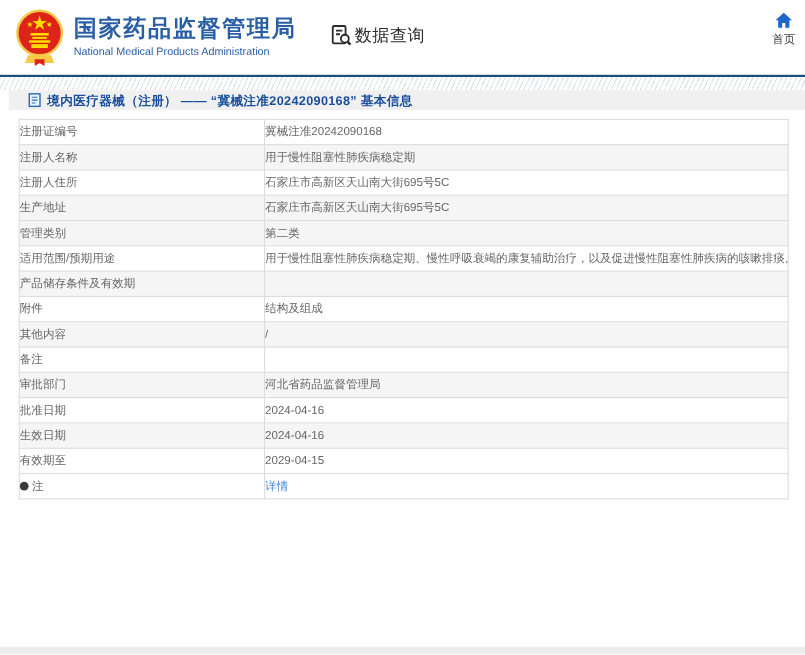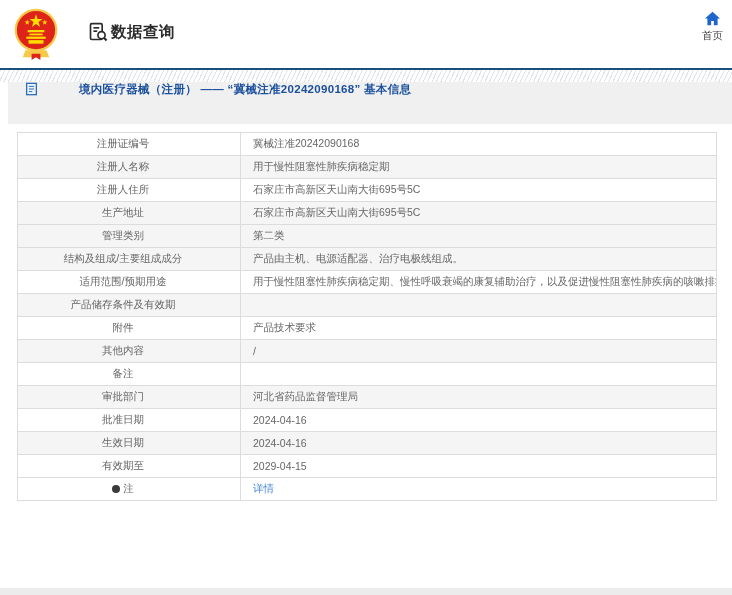--- a/index.html
+++ b/index.html
@@ -32,21 +32,21 @@
     font-size: 9.8px; color: #2a5fa5; line-height: 14px;
     margin-top: 2px; white-space: nowrap;
   }
   .nav-query {
     display: flex; align-items: center;
     margin-left: 30px; margin-top: -4px;
     cursor: pointer;
   }
   .nav-query .q-icon { width: 20px; height: 20px; margin-right: 3px; }
   .nav-query .q-label {
-    font-size: 15.5px; color: #2b2b2b; font-weight: 700; letter-spacing: 0.5px;
+    font-size: 15.5px; color: #2b2b2b; font-weight: 400; letter-spacing: 0.5px;
   }
   .nav-home {
     position: absolute; right: 9px; top: 11px;
     display: flex; flex-direction: column; align-items: center;
     cursor: pointer;
   }
   .nav-home .h-icon { width: 17px; height: 15px; }
   .nav-home .h-label { font-size: 10.5px; color: #454545; margin-top: 3px; }
 
   
@@ -55,25 +55,24 @@
     background: repeating-linear-gradient(
       115deg,
       #dfe4ea 0px, #dfe4ea 1px,
       #ffffff 1px, #ffffff 4px
     );
   }
 
   
   .title-bar {
     margin-left: 8px;
-    height: 42px;
+    height: 18px;
     background: #f0f0f0;
-    display: flex; align-items: flex-start;
+    display: flex; align-items: center;
     padding-left: 17px;
-    gap: 36px;
   }
   .doc-icon { width: 13px; height: 14px; margin-right: 5px; flex: 0 0 auto; }
   .page-title {
     font-size: 11.5px; font-weight: bold; color: #1a4f9c;
     letter-spacing: 0.3px; white-space: nowrap;
   }
 
   
   .table-wrap { margin: 8px 15px 0 17px; }
   table.info-table {
@@ -86,25 +85,25 @@
     border: 1px solid #dcdcdc;
     height: 23px;
     font-size: 10.5px;
     color: #666;
     white-space: nowrap;
     overflow: hidden;
     vertical-align: middle;
   }
   td.label-cell {
     width: 223px;
-    text-align: center;
+    text-align: left;
     padding-right: 12px;
     color: #595959;
   }
-  td.value-cell { padding-left: 12px; }
+  td.value-cell { padding-left: 0; }
   tr.alt td { background: #f5f5f5; }
   .link { color: #4585d6; cursor: pointer; }
   .note-dot {
     display: inline-block;
     width: 8px; height: 8px;
     background: #3a3a3a;
     border-radius: 50%;
     margin-right: 3px;
     vertical-align: -1px;
   }
@@ -127,20 +126,24 @@
       <polygon points="50,14 53.5,25 65,25 55.8,32 59.2,43 50,36.3 40.8,43 44.2,32 35,25 46.5,25" fill="#ffde00"></polygon>
       <polygon points="30,26 31.5,30.5 36,30.5 32.4,33.3 33.8,37.8 30,35 26.2,37.8 27.6,33.3 24,30.5 28.5,30.5" fill="#ffde00"></polygon>
       <polygon points="70,26 71.5,30.5 76,30.5 72.4,33.3 73.8,37.8 70,35 66.2,37.8 67.6,33.3 64,30.5 68.5,30.5" fill="#ffde00"></polygon>
       <rect x="31" y="50" width="38" height="5" fill="#ffde00"></rect>
       <rect x="35" y="58" width="30" height="4" fill="#ffde00"></rect>
       <rect x="28" y="65" width="44" height="5" fill="#ffde00"></rect>
       <rect x="33" y="73" width="34" height="8" fill="#ffde00"></rect>
       <path d="M26 96 L74 96 L80 112 L20 112 Z" fill="#f7c948"></path>
       <path d="M40 104 L60 104 L60 118 L50 112 L40 118 Z" fill="#de2418"></path>
     </svg>
+    <div class="org-names">
+      <div class="org-zh">国家药品监督管理局</div>
+      <div class="org-en">National Medical Products Administration</div>
+    </div>
   </div>
 
   <div class="nav-query">
     <svg class="q-icon" viewBox="0 0 24 24">
       <rect x="3" y="2" width="14" height="19" rx="1.5" fill="none" stroke="#2b2b2b" stroke-width="2"></rect>
       <line x1="6.5" y1="7" x2="13.5" y2="7" stroke="#2b2b2b" stroke-width="2"></line>
       <line x1="6.5" y1="11" x2="11" y2="11" stroke="#2b2b2b" stroke-width="2"></line>
       <circle cx="16.2" cy="15.8" r="4.3" fill="#ffffff" stroke="#2b2b2b" stroke-width="2"></circle>
       <line x1="19.2" y1="19" x2="22.3" y2="22.2" stroke="#2b2b2b" stroke-width="2.6"></line>
     </svg>
@@ -183,35 +186,31 @@
           <td class="value-cell"><span>石家庄市高新区天山南大街695号5C</span></td>
         </tr>
         <tr class="alt">
           <td class="label-cell"><span>生产地址</span></td>
           <td class="value-cell"><span>石家庄市高新区天山南大街695号5C</span></td>
         </tr>
         <tr class="alt">
           <td class="label-cell"><span>管理类别</span></td>
           <td class="value-cell"><span>第二类</span></td>
         </tr>
-        <tr class="alt">
-          <td class="label-cell"><span>结构及组成/主要组成成分</span></td>
-          <td class="value-cell"><span>产品由主机、电源适配器、治疗电极线组成。</span></td>
-        </tr>
         <tr>
           <td class="label-cell"><span>适用范围/预期用途</span></td>
           <td class="value-cell"><span>用于慢性阻塞性肺疾病稳定期、慢性呼吸衰竭的康复辅助治疗，以及促进慢性阻塞性肺疾病的咳嗽排痰。</span></td>
         </tr>
         <tr class="alt">
           <td class="label-cell"><span>产品储存条件及有效期</span></td>
           <td class="value-cell"><span></span></td>
         </tr>
         <tr>
           <td class="label-cell"><span>附件</span></td>
-          <td class="value-cell"><span>产品技术要求</span></td>
+          <td class="value-cell"><span>结构及组成</span></td>
         </tr>
         <tr class="alt">
           <td class="label-cell"><span>其他内容</span></td>
           <td class="value-cell"><span>/</span></td>
         </tr>
         <tr>
           <td class="label-cell"><span>备注</span></td>
           <td class="value-cell"><span></span></td>
         </tr>
         <tr class="alt">

